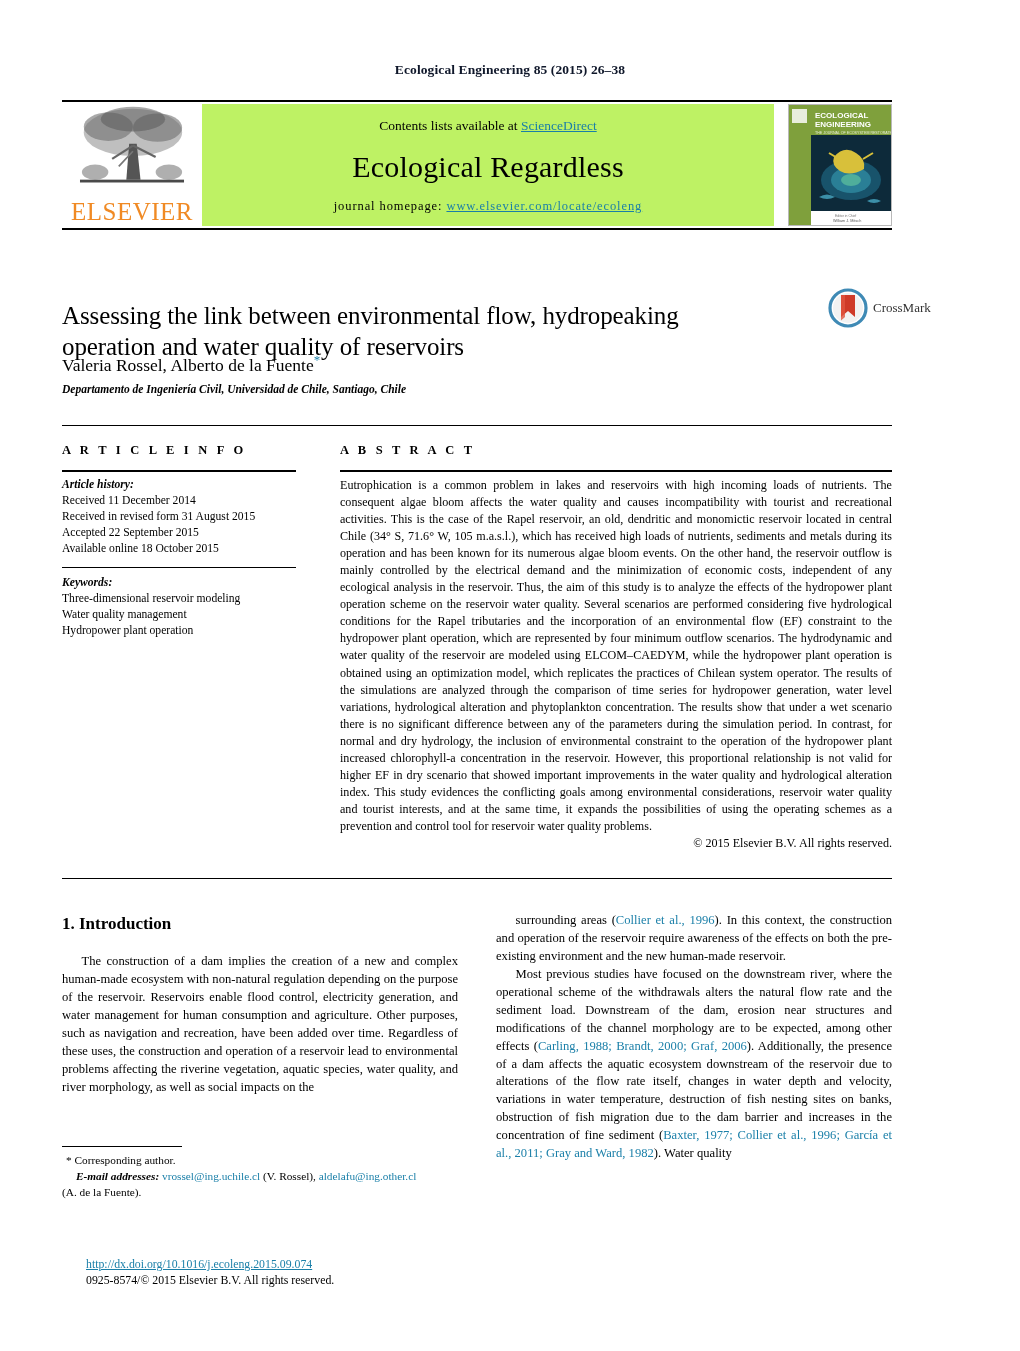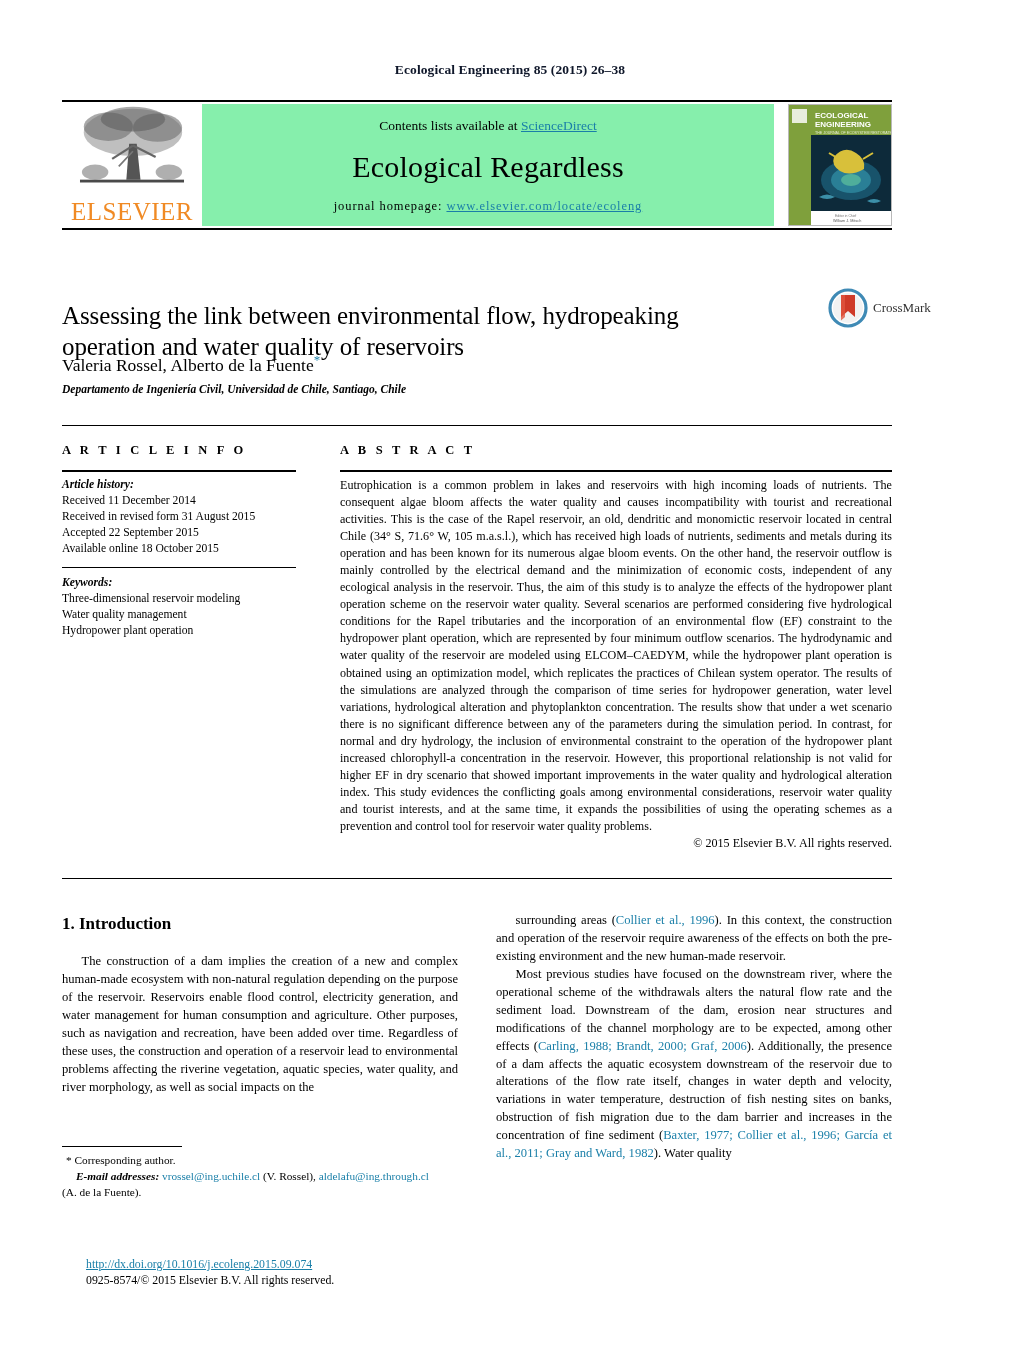--- a/index.html
+++ b/index.html
@@ -47,21 +47,21 @@
   .elsevier-word {
     font-family: "Liberation Serif", serif;
     font-size: 25px;
     color: #f08a24;
     letter-spacing: .5px;
     line-height: 1;
     margin-top: 1px;
   }
   .banner-centre {
     flex: 1 1 auto;
-    background: #86efac;
+    background: #bef264;
     display: flex; flex-direction: column;
     align-items: center; justify-content: space-between;
     padding: 14px 0 12px 0;
   }
   .contents-line { font-size: 13.5px; color: #000; }
   .contents-line .sd { color: #1a7fa8; }
   .journal-name {
     font-size: 30px;
     letter-spacing: .2px;
     line-height: 1;
@@ -313,21 +313,21 @@
   </div>
 
   <div class="foot-rule"></div>
   <div class="footnotes">
     <div class="fn-indent">
       <span>*</span>
       <span>Corresponding author.</span>
     </div>
     <div style="padding-left:24px; text-indent:-10px;">
       <span class="em-label">E-mail addresses:</span>
-      <a class="link" href="#">vrossel@ing.uchile.cl</a><span> (V. Rossel), </span><a class="link" href="#">aldelafu@ing.through.cl</a>
+      <a class="link" href="#">vrossel@ing.uchile.cl</a><span> (V. Rossel), </span><a class="link" href="#">aldelafu@ing.other.cl</a>
     </div>
     <div style="text-indent:0;">(A. de la Fuente).</div>
   </div>
 
   <div class="doi-block">
     <a class="doi" href="#">http://dx.doi.org/10.1016/j.ecoleng.2015.09.074</a>
     <div>0925-8574/© 2015 Elsevier B.V. All rights reserved.</div>
   </div>
 
 </div>

